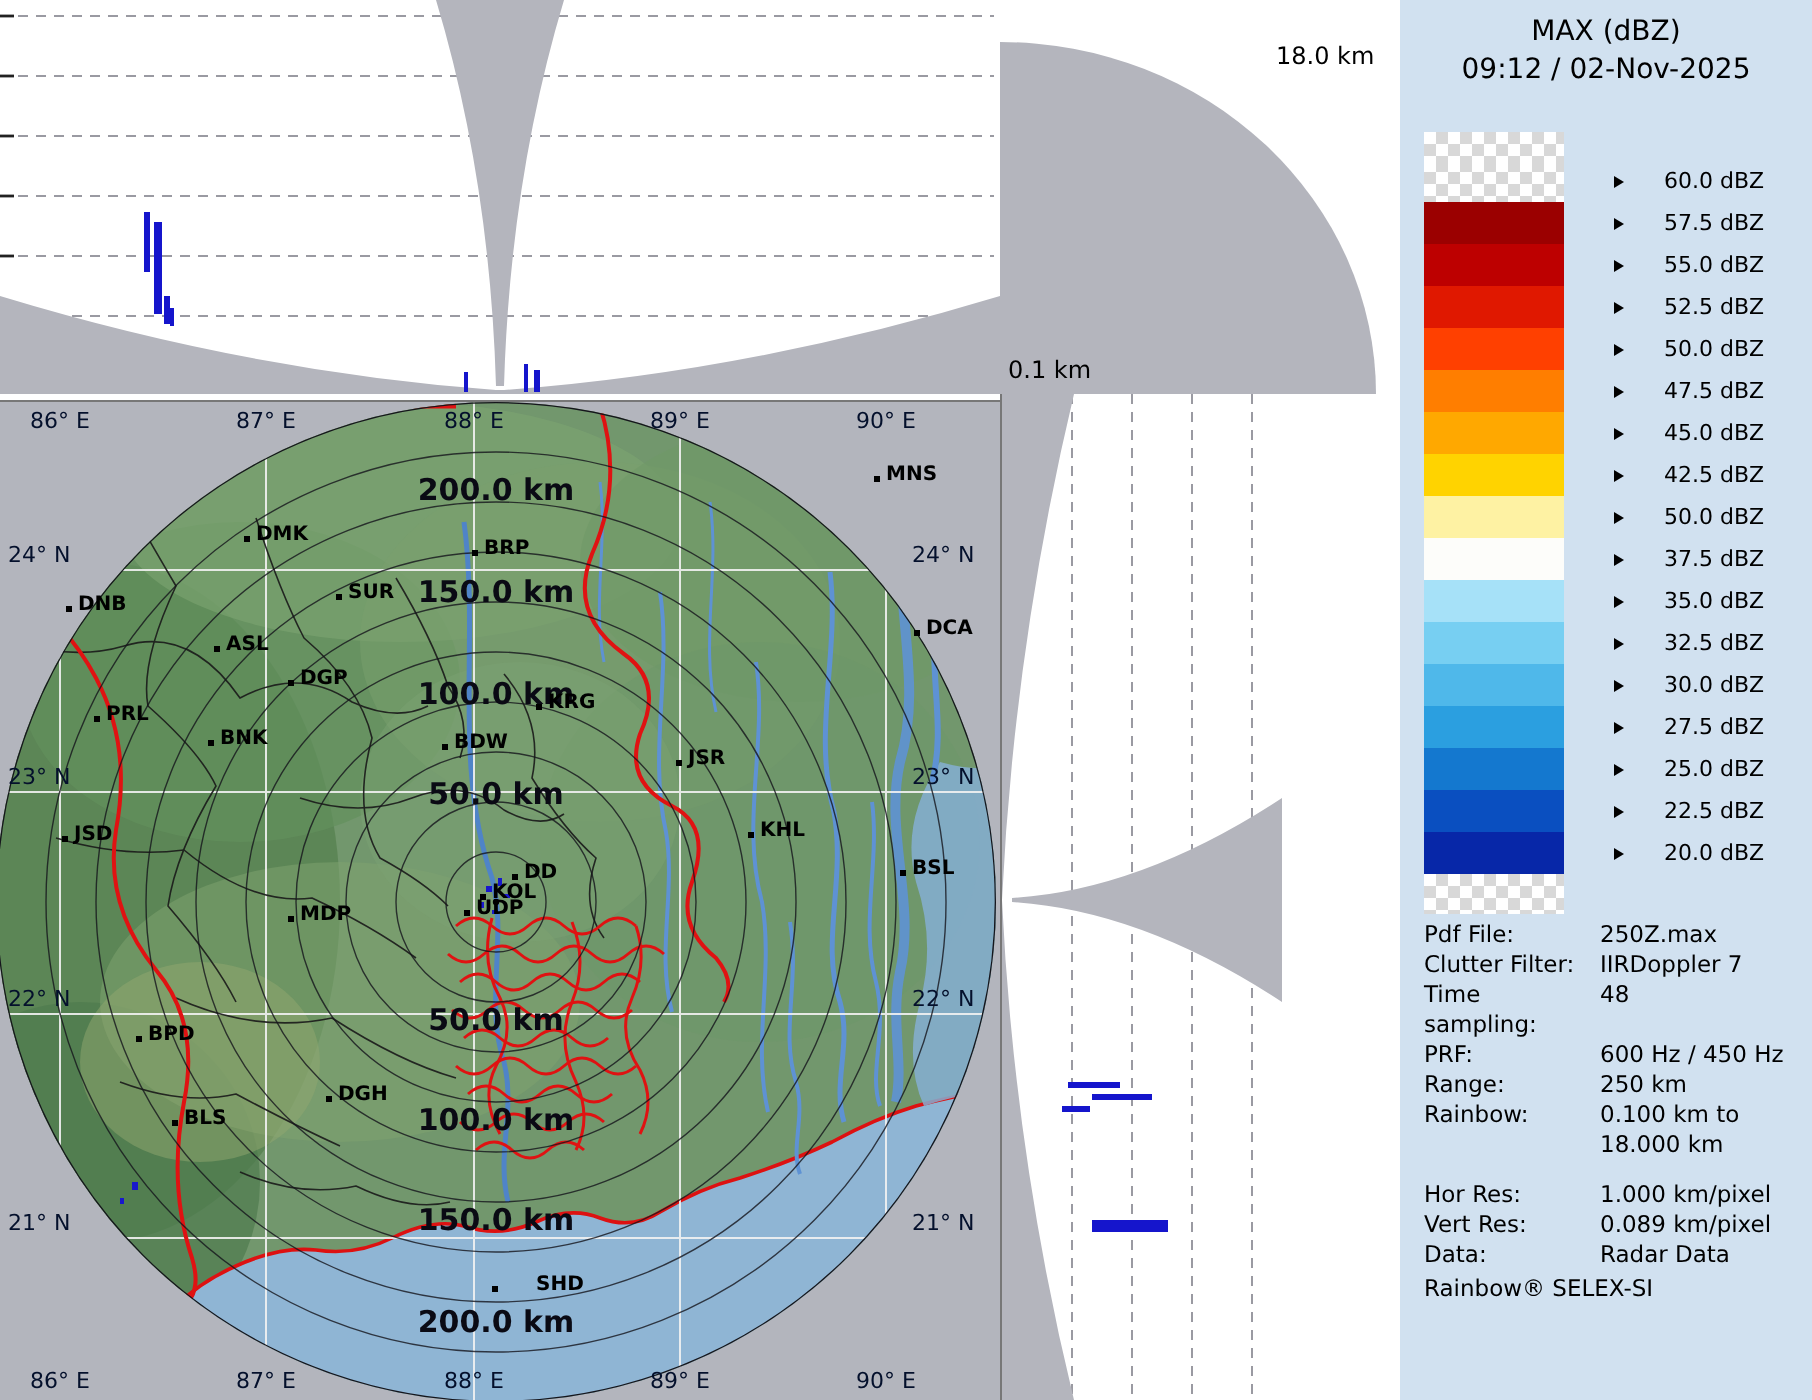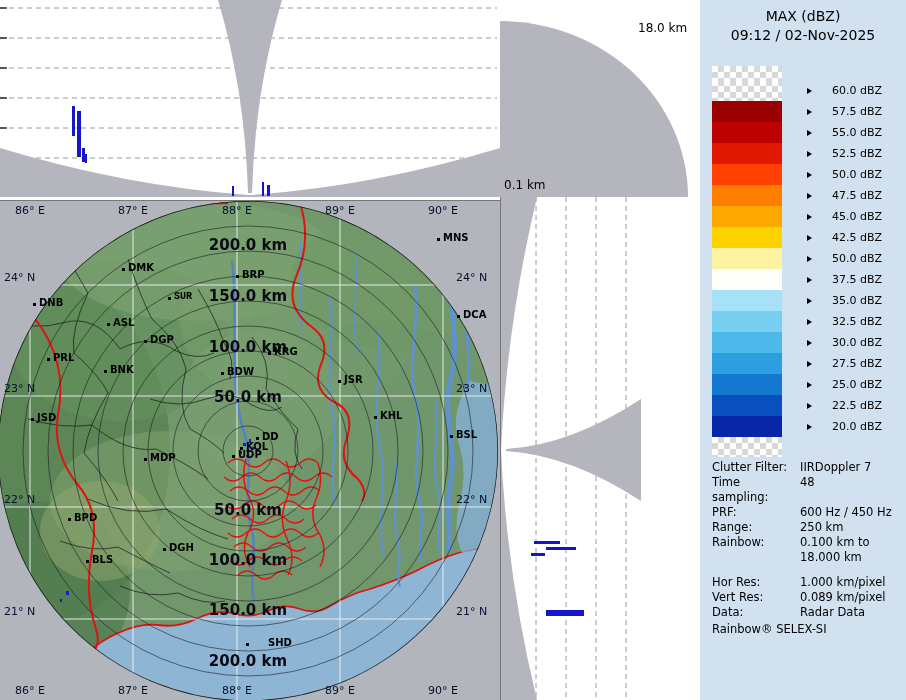--- a/index.html
+++ b/index.html
@@ -252,21 +252,21 @@
       <span class="ring-label" style="left: 248px; top: 351px;">100.0 km</span>
       <span class="ring-label" style="left: 248px; top: 401px;">150.0 km</span>
       <span class="ring-label" style="left: 248px; top: 452px;">200.0 km</span>
       <span class="city-dot" style="left: 437px; top: 38px;"></span>
       <span class="city-label" style="left: 443px; top: 32px;">MNS</span>
       <span class="city-dot" style="left: 122px; top: 68px;"></span>
       <span class="city-label" style="left: 128px; top: 62px;">DMK</span>
       <span class="city-dot" style="left: 236px; top: 75px;"></span>
       <span class="city-label" style="left: 242px; top: 69px;">BRP</span>
       <span class="city-dot" style="left: 168px; top: 97px;"></span>
-      <span class="city-label" style="left: 174px; top: 91px; font-family: Liberation Mono, monospace;">SUR</span>
+      <span class="city-label" style="left: 174px; top: 91px;">SUR</span>
       <span class="city-dot" style="left: 33px; top: 103px;"></span>
       <span class="city-label" style="left: 39px; top: 97px;">DNB</span>
       <span class="city-dot" style="left: 107px; top: 123px;"></span>
       <span class="city-label" style="left: 113px; top: 117px;">ASL</span>
       <span class="city-dot" style="left: 144px; top: 140px;"></span>
       <span class="city-label" style="left: 150px; top: 134px;">DGP</span>
       <span class="city-dot" style="left: 268px; top: 152px;"></span>
       <span class="city-label" style="left: 274px; top: 146px;">KRG</span>
       <span class="city-dot" style="left: 221px; top: 172px;"></span>
       <span class="city-label" style="left: 227px; top: 166px;">BDW</span>
@@ -395,20 +395,24 @@
         <div class="lg-row">
           <span class="lg-swatch" style="background: rgb(7, 39, 168);"></span>
           <span class="lg-arrow"></span>
           <span class="lg-label">20.0 dBZ</span>
         </div>
         <div class="lg-cap checker" style="height: 20px;"></div>
       </div>
     <div id="metadata">
       <div id="md-rows">
           <div class="md-row">
+            <span class="md-label">Pdf File:</span>
+            <span class="md-value">250Z.max</span>
+          </div>
+          <div class="md-row">
             <span class="md-label">Clutter Filter:</span>
             <span class="md-value">IIRDoppler 7</span>
           </div>
           <div class="md-row">
             <span class="md-label">Time sampling:</span>
             <span class="md-value">48</span>
           </div>
           <div class="md-row">
             <span class="md-label">PRF:</span>
             <span class="md-value">600 Hz / 450 Hz</span>

